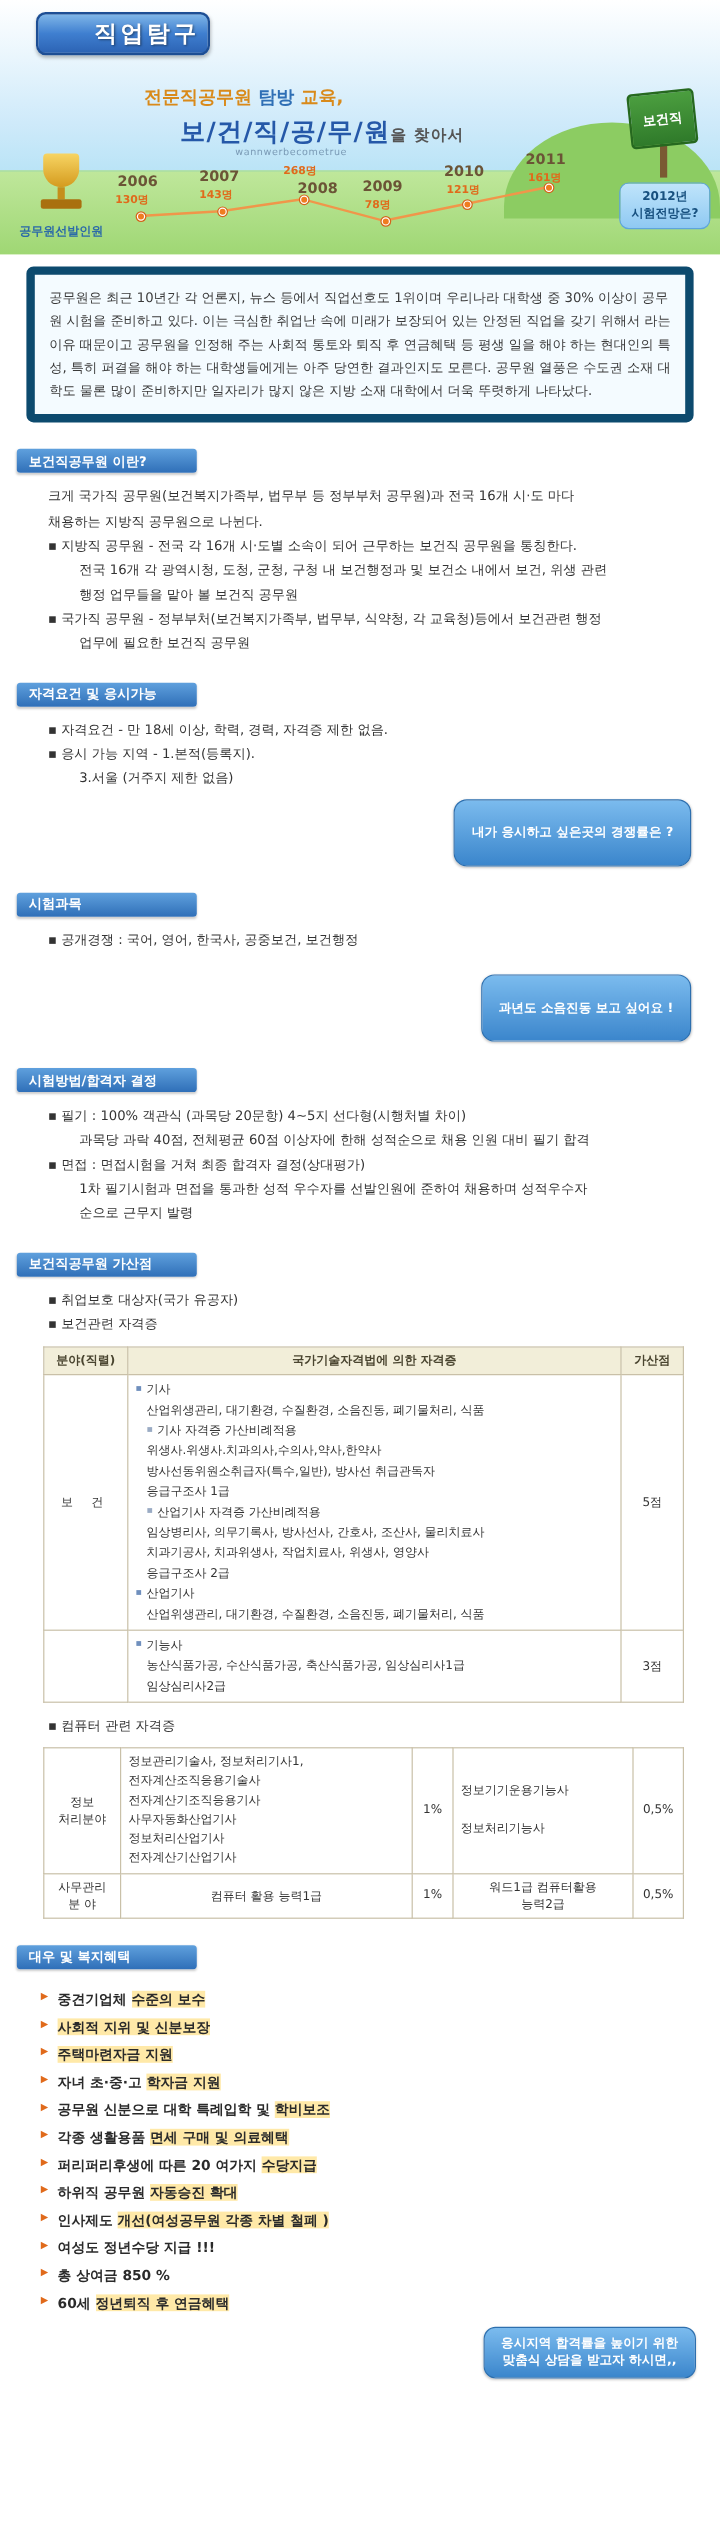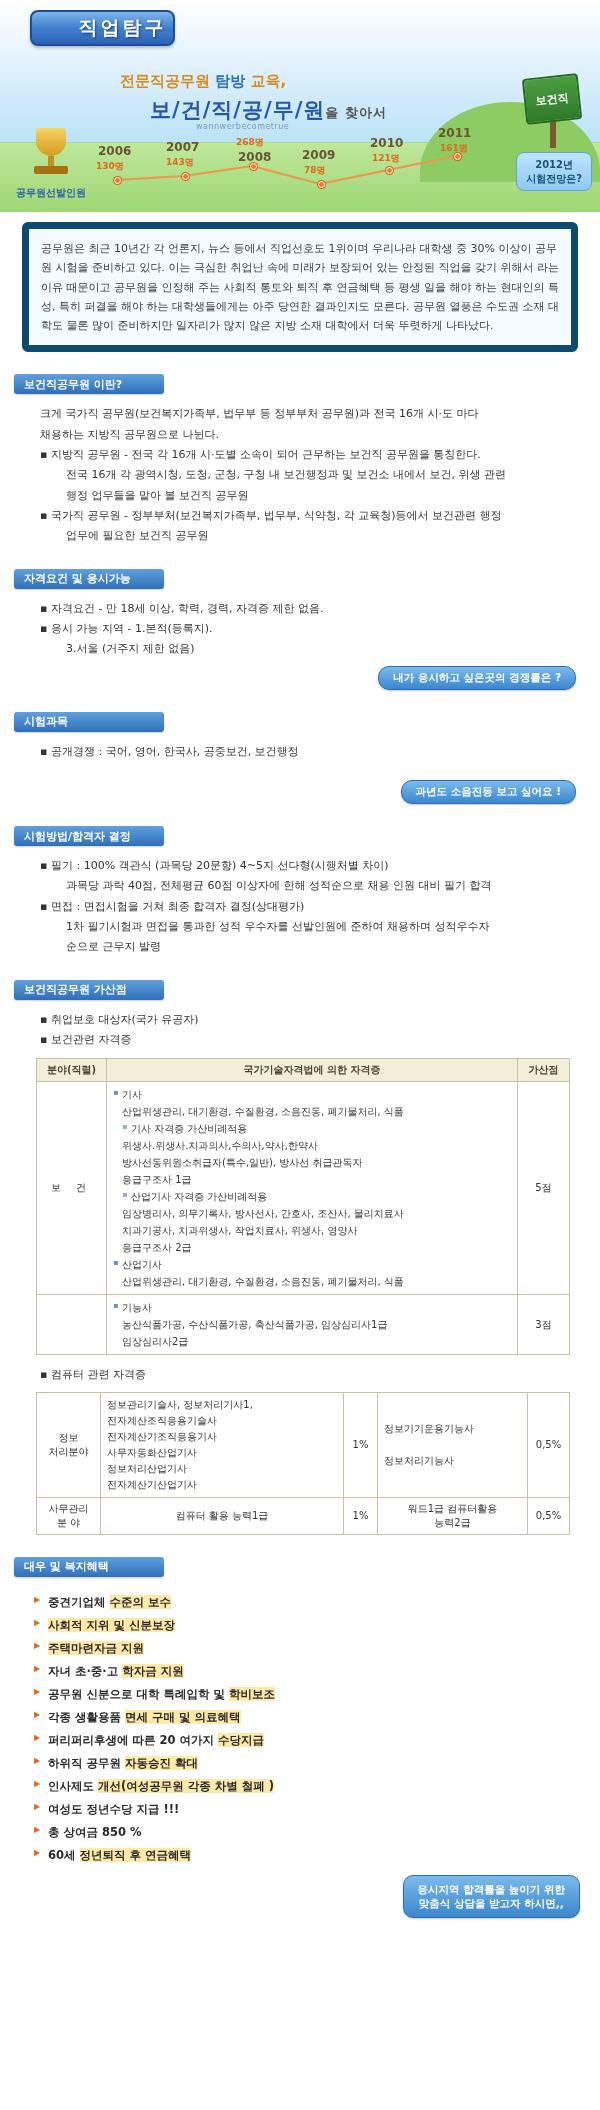--- a/index.html
+++ b/index.html
@@ -133,21 +133,21 @@
   .sec-body { padding: 0 26px 0 40px; font-size: 11px; line-height: 1.85; color: #333; }
   .indent { padding-left: 26px; }
 
   
   .pill {
     display: inline-block;
     background: linear-gradient(to bottom,#7bbbee,#3b86cc);
     border: 1px solid #2d6fae;
     border-radius: 11px;
     color: #fff; font-size: 10.5px; font-weight: bold;
-    padding: 4px 14px;
+    padding: 20px 14px;
     box-shadow: 0 1px 2px rgba(0,0,0,.22);
     cursor: pointer;
   }
   .pill-right { text-align: right; padding: 6px 24px 0 0; }
 
   
   .tbl-wrap { padding: 8px 30px 0 36px; }
   table { border-collapse: collapse; width: 100%; font-size: 10px; }
   th, td { border: 1px solid #c9c0a8; padding: 4px 6px; vertical-align: middle; }
   thead th {
@@ -217,21 +217,21 @@
         <div class="yr" style="left:2px;  top:4px;">2006</div>
         <div class="cnt" style="left:0;  top:20px;">130명</div>
         <div class="dot" style="left:18px; top:37px;"></div>
       </div>
       <div class="pt">
         <div class="yr" style="left:70px;  top:0px;">2007</div>
         <div class="cnt" style="left:70px;  top:16px;">143명</div>
         <div class="dot" style="left:86px;  top:33px;"></div>
       </div>
       <div class="pt">
-        <div class="yr" style="left:142px; top:10px;">2008</div>
+        <div class="yr" style="left:152px; top:10px;">2008</div>
         <div class="cnt" style="left:140px; top:-4px;">268명</div>
         <div class="dot" style="left:154px; top:23px;"></div>
       </div>
       <div class="pt">
         <div class="yr" style="left:206px; top:8px;">2009</div>
         <div class="cnt" style="left:208px; top:24px;">78명</div>
         <div class="dot" style="left:222px; top:41px;"></div>
       </div>
       <div class="pt">
         <div class="yr" style="left:274px; top:-4px;">2010</div>

